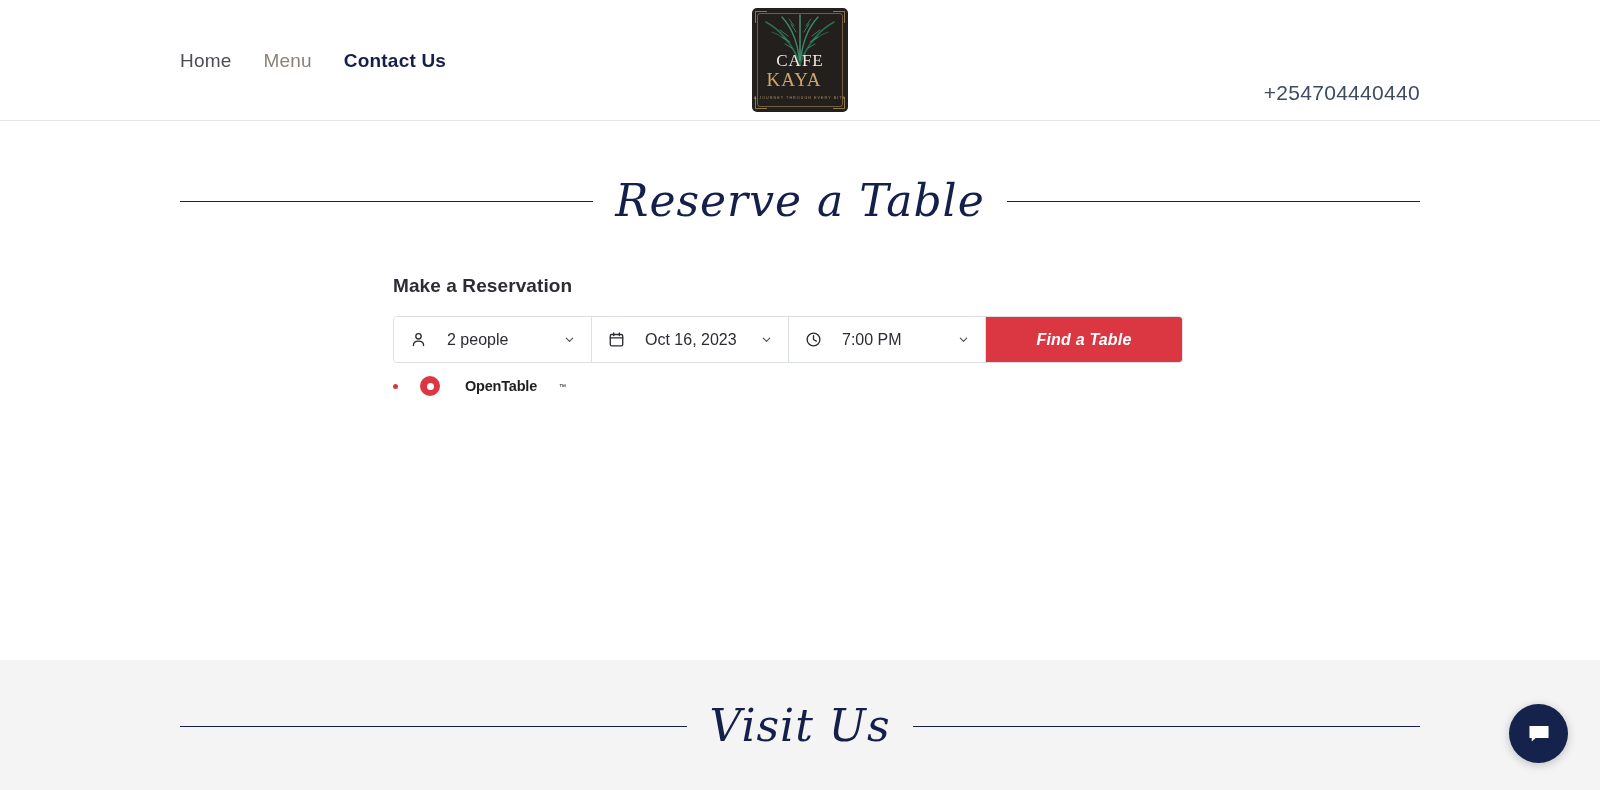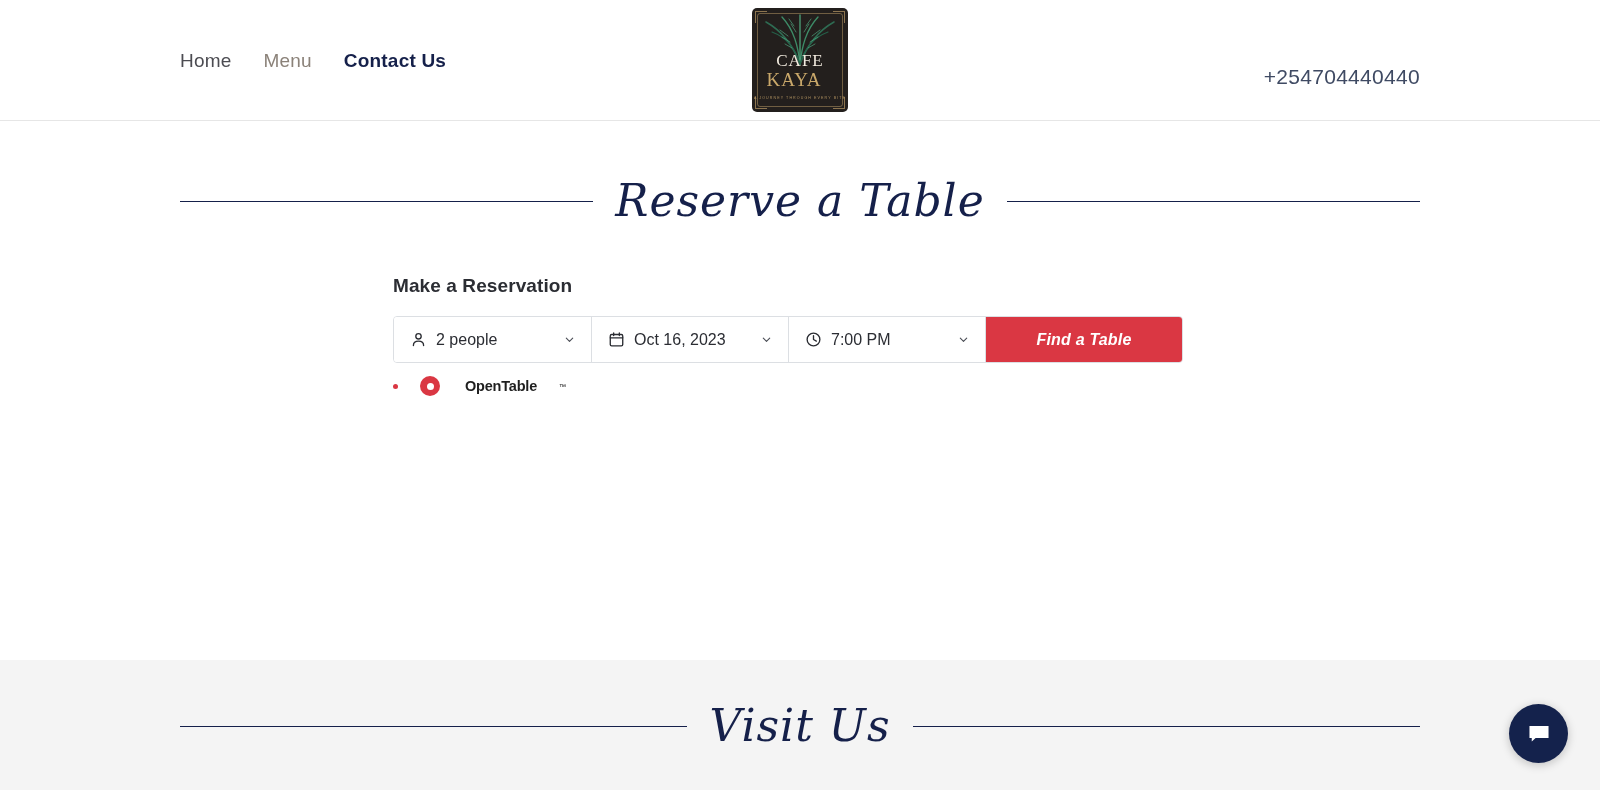--- a/index.html
+++ b/index.html
@@ -111,21 +111,21 @@
     font-family: "Liberation Sans", sans-serif;
     font-size: 3.6px;
     letter-spacing: 1.1px;
     color: #b09260;
     white-space: nowrap;
   }
 
   .header-phone {
     position: absolute;
     right: 180px;
-    top: 0;
+    top: 16px;
     height: 154px;
     display: flex;
     align-items: center;
     font-size: 21px;
     color: #3f4a63;
     letter-spacing: 0.3px;
     text-decoration: none;
     cursor: pointer;
   }
 
@@ -181,21 +181,21 @@
     height: 47px;
     border: 1px solid #dcdfe3;
     border-radius: 4px;
     overflow: hidden;
     background: #ffffff;
     width: 790px;
   }
   .ot-field {
     display: flex;
     align-items: center;
-    gap: 9px;
+    gap: 20px;
     padding: 0 16px;
     border-right: 1px solid #dcdfe3;
     background: #fff;
     cursor: pointer;
     position: relative;
     color: #2b2d33;
     font-size: 16px;
   }
   .ot-field.people { width: 198px; }
   .ot-field.date   { width: 197px; }

